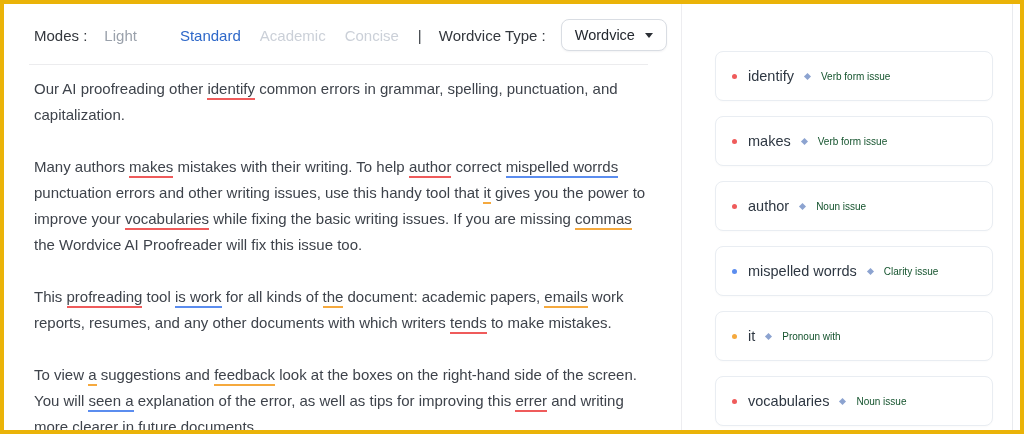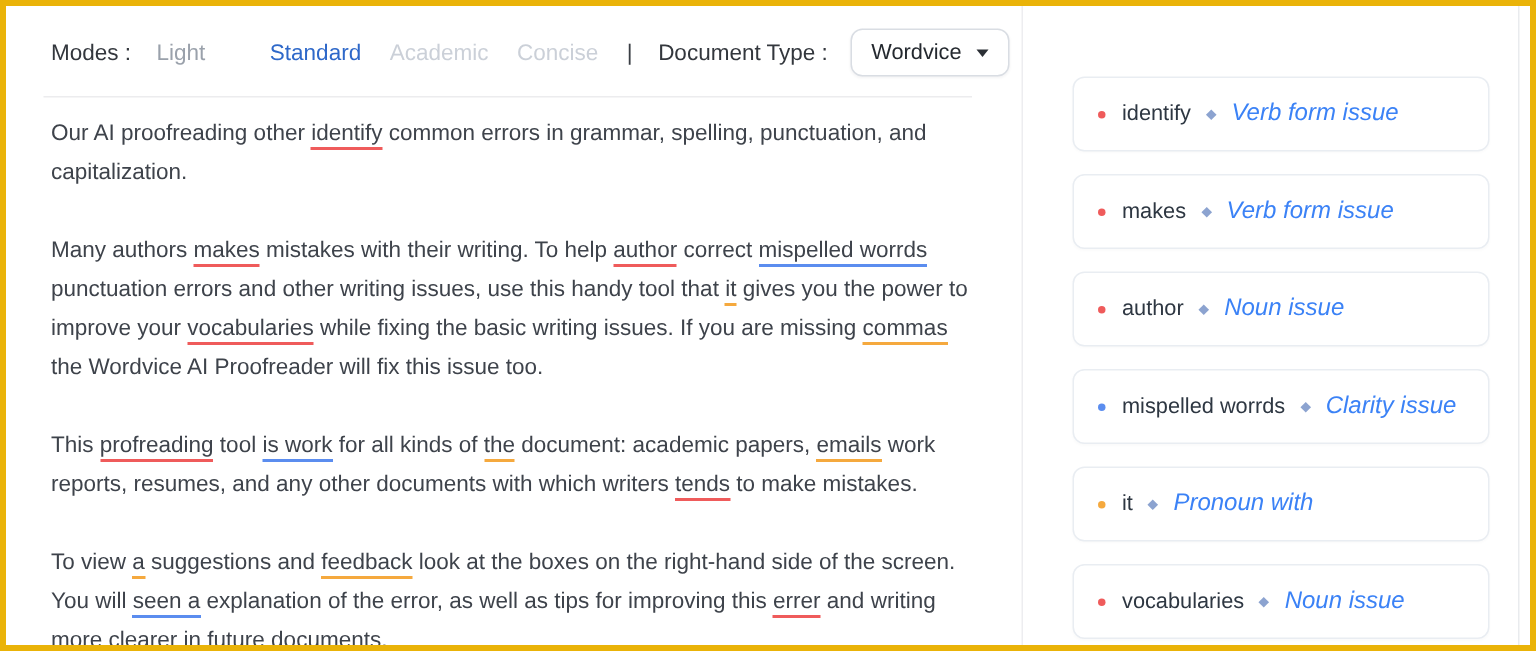--- a/index.html
+++ b/index.html
@@ -35,39 +35,39 @@
   .side-col{flex:1;box-sizing:border-box;padding:47px 0 0 33px;}
   .card{
     width:278px;height:50px;box-sizing:border-box;margin-bottom:15px;
     border:1px solid #e9edf2;border-radius:8px;background:#fff;
     display:flex;align-items:center;padding:0 16px;cursor:pointer;
     box-shadow:0 1px 2px rgba(16,24,40,.02);
   }
   .dot{width:5px;height:5px;border-radius:50%;flex:0 0 auto;margin-right:11px;}
   .word{font-size:14.5px;color:#2e3742;margin-right:11px;white-space:nowrap;}
   .diamond{width:5px;height:5px;background:#8ca3d0;transform:rotate(45deg);flex:0 0 auto;margin-right:11px;}
-  .issue{font-size:16px;color:#3b82f6;white-space:nowrap;font-style:italic;}
+  .issue{font-size:10px;color:#14532d;white-space:nowrap;}
   
   .scroll-track{position:absolute;top:0;bottom:0;right:7px;width:1px;background:#e9ebee;}
 </style>
 </head>
 <body>
 
 <div class="app">
   <div class="main-col">
     <div class="toolbar">
       <span class="tb-label">Modes :</span>
       <span class="modes" id="modes">
           <span class="mode mode-inactive">Light</span>
           <span class="mode mode-active" style="color: rgb(46, 104, 201);">Standard</span>
           <span class="mode mode-disabled">Academic</span>
           <span class="mode mode-disabled">Concise</span>
         </span>
       <span class="tb-sep">|</span>
-      <span class="tb-label doc-label">Document Type :</span>
+      <span class="tb-label doc-label">Wordvice Type :</span>
       <button class="dropdown">
         <span>Wordvice</span>
         <span class="caret"></span>
       </button>
     </div>
     <div class="toolbar-divider"></div>
     <div class="editor" id="editor">
         <p><span>Our AI proofreading other </span><span class="u" style="border-bottom-color: rgb(239, 91, 91);">identify</span><span> common errors in grammar, spelling, punctuation, and capitalization.</span></p>
         <p><span>Many authors </span><span class="u" style="border-bottom-color: rgb(239, 91, 91);">makes</span><span> mistakes with their writing. To help </span><span class="u" style="border-bottom-color: rgb(239, 91, 91);">author</span><span> correct </span><span class="u" style="border-bottom-color: rgb(91, 141, 239);">mispelled worrds</span><span> punctuation errors and other writing issues, use this handy tool that </span><span class="u" style="border-bottom-color: rgb(245, 169, 62);">it</span><span> gives you the power to improve your </span><span class="u" style="border-bottom-color: rgb(239, 91, 91);">vocabularies</span><span> while fixing the basic writing issues. If you are missing </span><span class="u" style="border-bottom-color: rgb(245, 169, 62);">commas</span><span> the Wordvice AI Proofreader will fix this issue too.</span></p>
         <p><span>This </span><span class="u" style="border-bottom-color: rgb(239, 91, 91);">profreading</span><span> tool </span><span class="u" style="border-bottom-color: rgb(91, 141, 239);">is work</span><span> for all kinds of </span><span class="u" style="border-bottom-color: rgb(245, 169, 62);">the</span><span> document: academic papers, </span><span class="u" style="border-bottom-color: rgb(245, 169, 62);">emails</span><span> work reports, resumes, and any other documents with which writers </span><span class="u" style="border-bottom-color: rgb(239, 91, 91);">tends</span><span> to make mistakes.</span></p>

